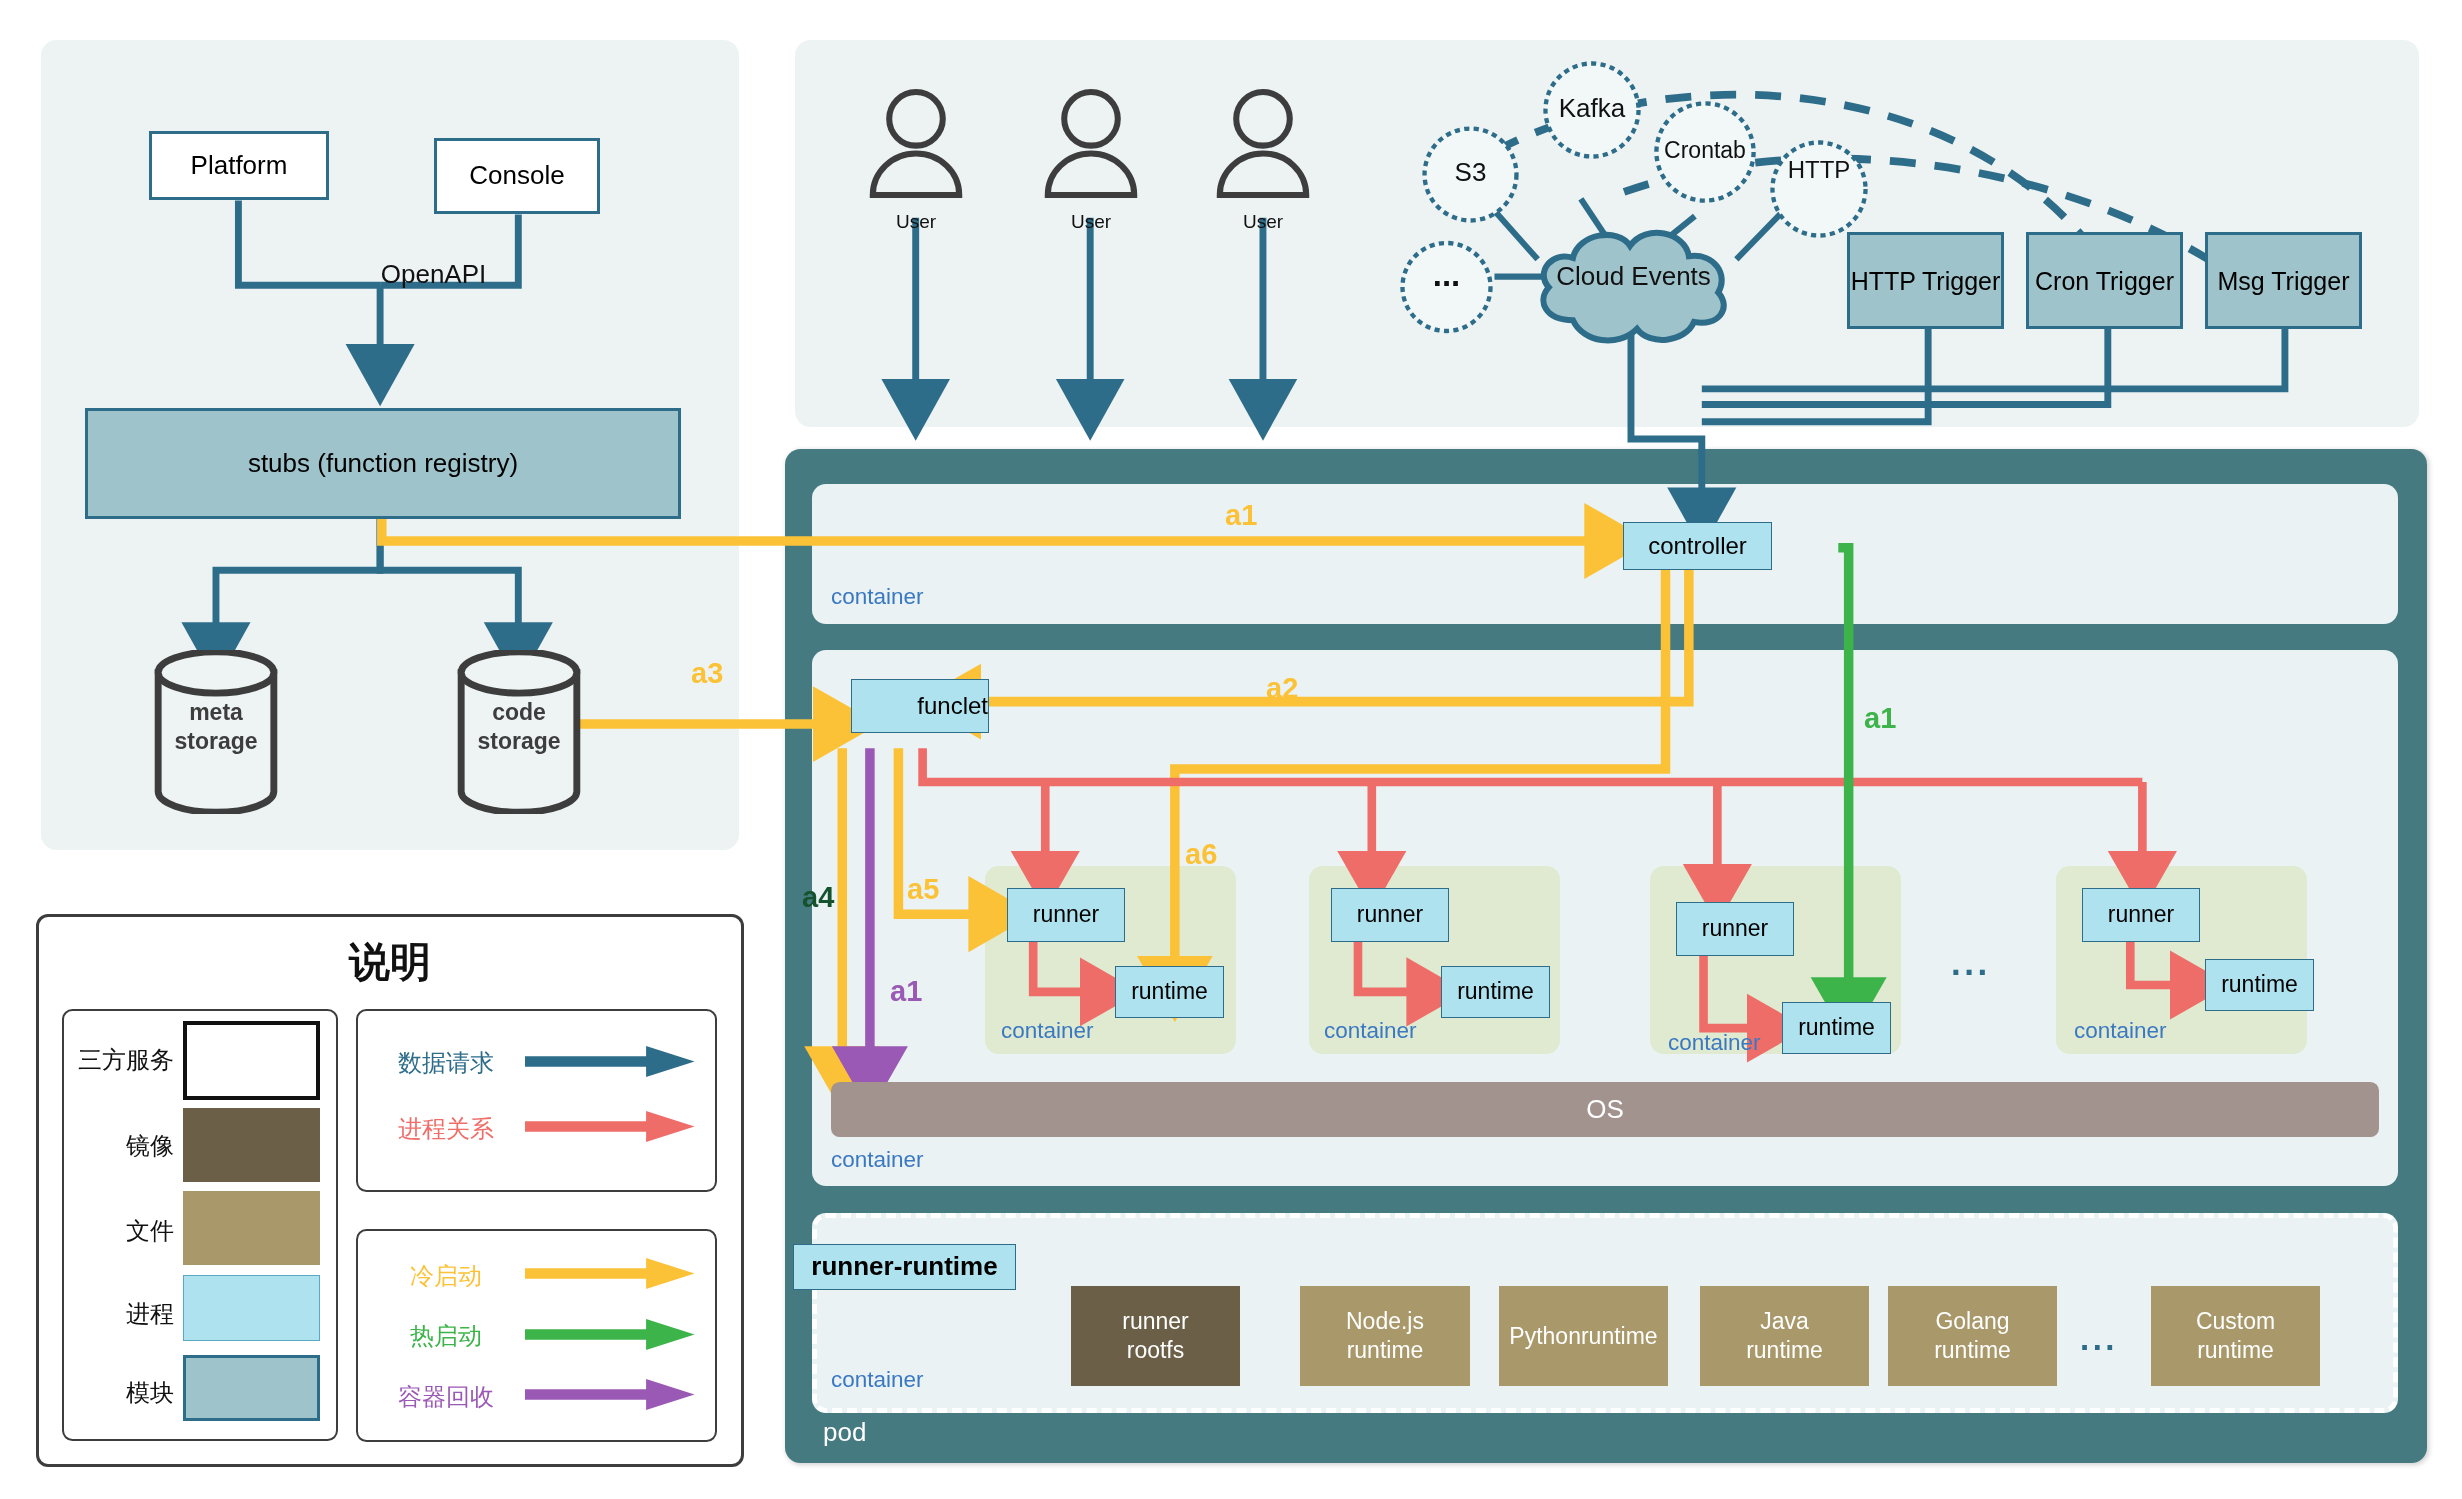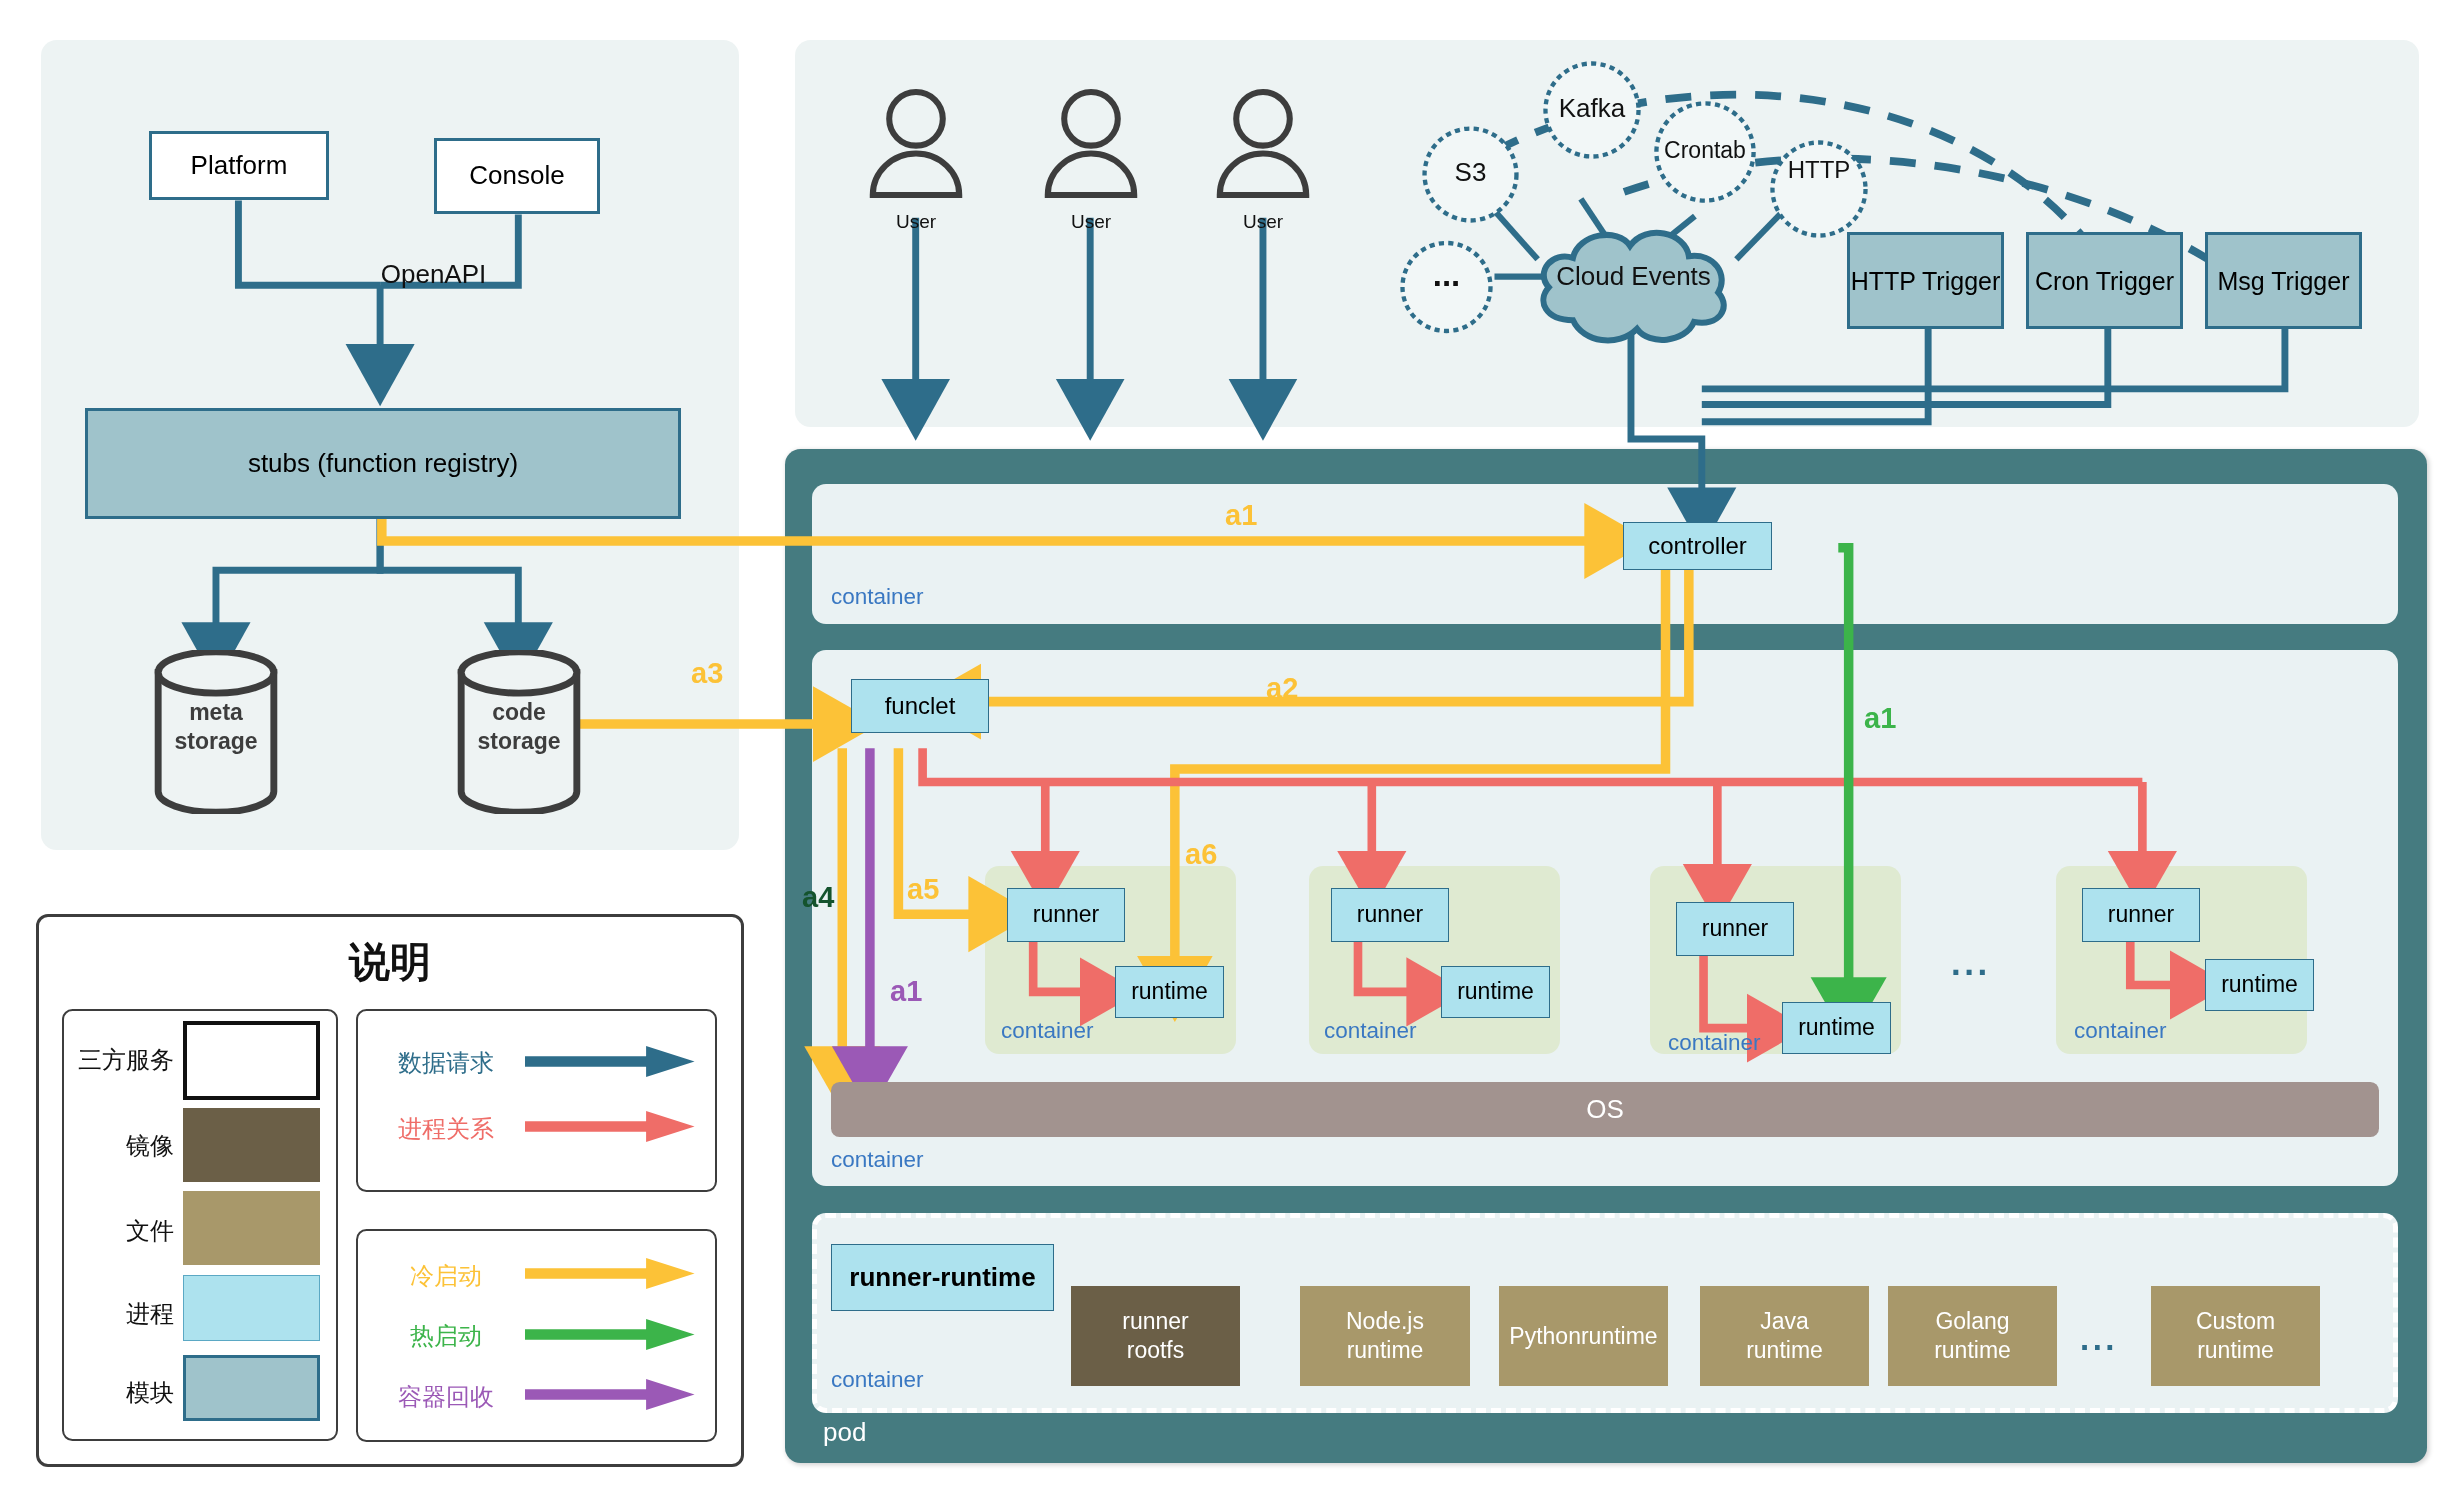--- a/index.html
+++ b/index.html
@@ -275,21 +275,21 @@
   </div>
 
   <div class="abs lbl-container" style="left:831px;top:584px;">
     <span>container</span>
   </div>
 
   <div class="abs box box-proc" style="left:1623px;top:522px;width:149px;height:48px;font-size:24px;">
     <span>controller</span>
   </div>
 
-  <div class="abs box box-proc" style="left:851px;top:679px;width:138px;height:54px;font-size:24px;">
+  <div class="abs box box-proc" style="left:851px;top:679px;width:138px;height:54px;font-size:24px;justify-content:flex-end;">
     <span>funclet</span>
   </div>
 
   <div class="abs box box-proc" style="left:1007px;top:888px;width:118px;height:54px;font-size:23px;">
     <span>runner</span>
   </div>
   <div class="abs box box-proc" style="left:1115px;top:966px;width:109px;height:52px;font-size:23px;">
     <span>runtime</span>
   </div>
   <div class="abs lbl-container" style="left:1001px;top:1018px;">
@@ -331,21 +331,21 @@
   </div>
 
   <div class="abs box-os" style="left:831px;top:1082px;width:1548px;height:55px;font-size:26px;">
     <span>OS</span>
   </div>
 
   <div class="abs lbl-container" style="left:831px;top:1147px;">
     <span>container</span>
   </div>
 
-  <div class="abs box box-proc" style="left:831px;top:1244px;width:223px;height:67px;font-size:26px;font-weight:bold;">
+  <div class="abs box box-proc" style="left:793px;top:1244px;width:223px;height:46px;font-size:26px;font-weight:bold;">
     <span>runner-runtime</span>
   </div>
 
   <div class="abs box-img" style="left:1071px;top:1286px;width:169px;height:100px;font-size:23px;flex-direction:column;">
     <div>runner</div>
     <div>rootfs</div>
   </div>
 
   <div class="abs box-file" style="left:1300px;top:1286px;width:170px;height:100px;font-size:23px;flex-direction:column;">
     <div>Node.js</div>

